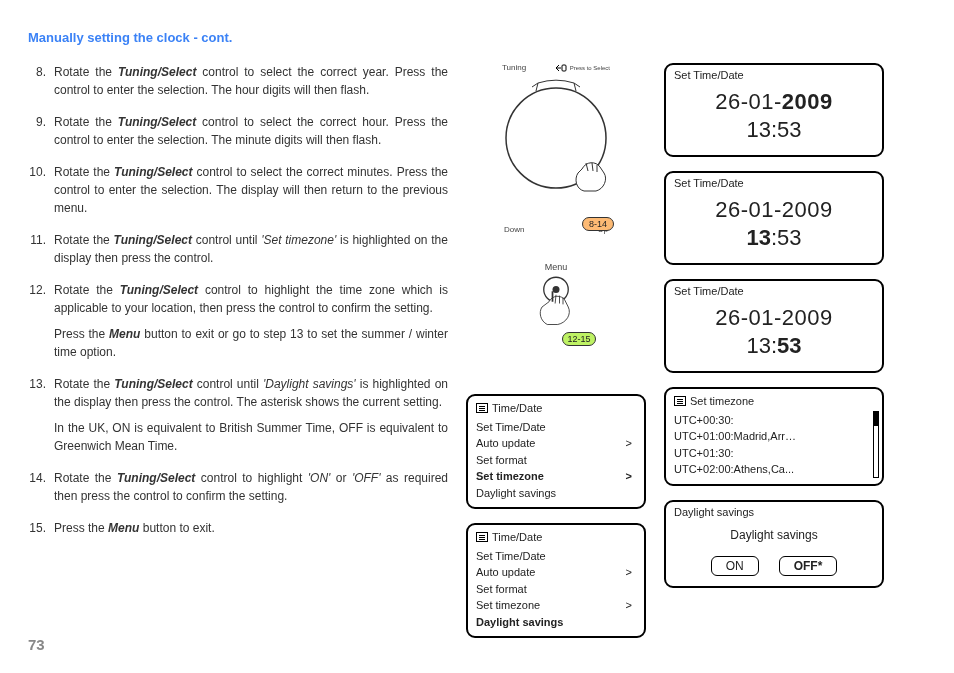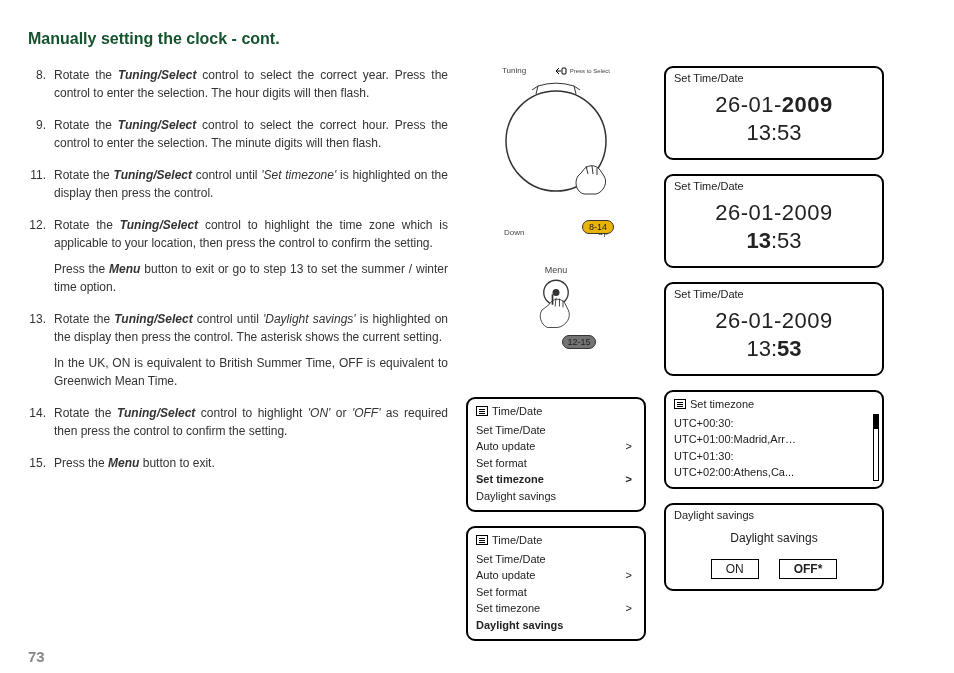--- a/index.html
+++ b/index.html
@@ -8,56 +8,56 @@
     background: #fff;
     color: #222;
     width: 954px;
     height: 673px;
     position: relative;
     padding: 30px 28px 20px 28px;
     font-size: 12px;
   }
   .page-title {
     font-weight: bold;
-    font-size: 16px;
-    color: #14532d;
+    font-size: 13px;
+    color: #3b82f6;
     margin-bottom: 18px;
   }
   .content { display: flex; gap: 18px; }
   .left { width: 420px; }
   .mid { width: 180px; text-align: center; }
   .right { width: 220px; }
   ol.steps { list-style: none; }
   ol.steps li { display: flex; margin-bottom: 14px; line-height: 1.5; color: #333; }
   ol.steps li .num { width: 26px; flex-shrink: 0; text-align: right; padding-right: 8px; }
   ol.steps li .txt { flex: 1; text-align: justify; }
   ol.steps li .sub { display: block; margin-top: 8px; }
   .b { font-weight: bold; }
   .i { font-style: italic; }
   .bi { font-weight: bold; font-style: italic; }
   .pagenum {
-    position: absolute; bottom: 8px; left: 28px;
+    position: absolute; bottom: 20px; left: 28px;
     font-weight: bold; color: #888; font-size: 15px;
   }
   
   .dial-wrap { margin-top: 0; }
   .dial-label-row { display: flex; justify-content: space-between; font-size: 8px; color: #444; padding: 0 36px; }
   svg.dial { width: 140px; height: 140px; }
   .dial-bottom { display: flex; justify-content: space-between; font-size: 8px; color: #444; padding: 0 38px; margin-top: -6px; }
   .rangebox {
     display: inline-block; border: 1px solid #333; border-radius: 10px;
     padding: 1px 6px; font-size: 9px; margin-top: -24px; margin-left: 84px;
-    position: relative; background: #eab308;
+    position: relative; background: #fdba74;
   }
   .btn-wrap { margin-top: 28px; }
   .btn-label-top { font-size: 9px; color: #444; }
   svg.push { width: 70px; height: 70px; }
   .rangebox2 {
     display: inline-block; border: 1px solid #333; border-radius: 10px;
-    padding: 1px 4px; font-size: 9px; background:#737373;
+    padding: 1px 4px; font-size: 9px; background:#bef264;
   }
   
   .lcd {
     border: 2px solid #000; border-radius: 9px;
     padding: 4px 8px 12px 8px; margin-bottom: 14px;
     font-family: "Arial", sans-serif;
   }
   .lcd-hdr { font-size: 11px; margin-bottom: 8px; }
   .lcd-big { text-align: center; font-size: 22px; letter-spacing: 0.5px; }
   .lcd-time { text-align: center; font-size: 22px; margin-top:2px; }
@@ -86,39 +86,43 @@
   }
   .ds-box {
     border: 2px solid #000; border-radius: 9px;
     padding: 4px 8px 10px 8px; font-size: 11px;
   }
   .ds-title { margin-bottom: 10px; }
   .ds-label { text-align: center; margin-bottom: 14px; font-size: 12px;}
   .ds-btns { display: flex; justify-content: center; gap: 20px; }
   .ds-btn {
     border: 1.5px solid #000; padding: 2px 14px; font-size: 12px;
-    border-radius: 0; background: #fff;
+    border-radius: 6px; background: #fff;
   }
 </style>
 </head>
 <body>
 
 <div class="page-title">Manually setting the clock - cont.</div>
 
 <div class="content">
 
   <div class="left">
     <ol class="steps">
       <li>
         <span class="num">8.</span>
         <span class="txt"><span>Rotate the </span><span class="bi">Tuning/Select</span><span> control to select the correct year. Press the control to enter the selection. The hour digits will then flash.</span></span>
       </li>
       <li>
         <span class="num">9.</span>
         <span class="txt"><span>Rotate the </span><span class="bi">Tuning/Select</span><span> control to select the correct hour. Press the control to enter the selection. The minute digits will then flash.</span></span>
+      </li>
+      <li>
+        <span class="num">10.</span>
+        <span class="txt"><span>Rotate the </span><span class="bi">Tuning/Select</span><span> control to select the correct minutes. Press the control to enter the selection.  The display will then return to the previous menu.</span></span>
       </li>
       <li>
         <span class="num">11.</span>
         <span class="txt"><span>Rotate the </span><span class="bi">Tuning/Select</span><span> control until </span><span class="i">'Set timezone'</span><span> is highlighted on the display then press the control.</span></span>
       </li>
       <li>
         <span class="num">12.</span>
         <span class="txt"><span>Rotate the </span><span class="bi">Tuning/Select</span><span> control to highlight the time zone which is applicable to your location, then press the control to confirm the setting.</span>
           <span class="sub"><span>Press the </span><span class="bi">Menu</span><span> button to exit or go to step 13 to set the summer / winter time option.</span></span>
         </span>

